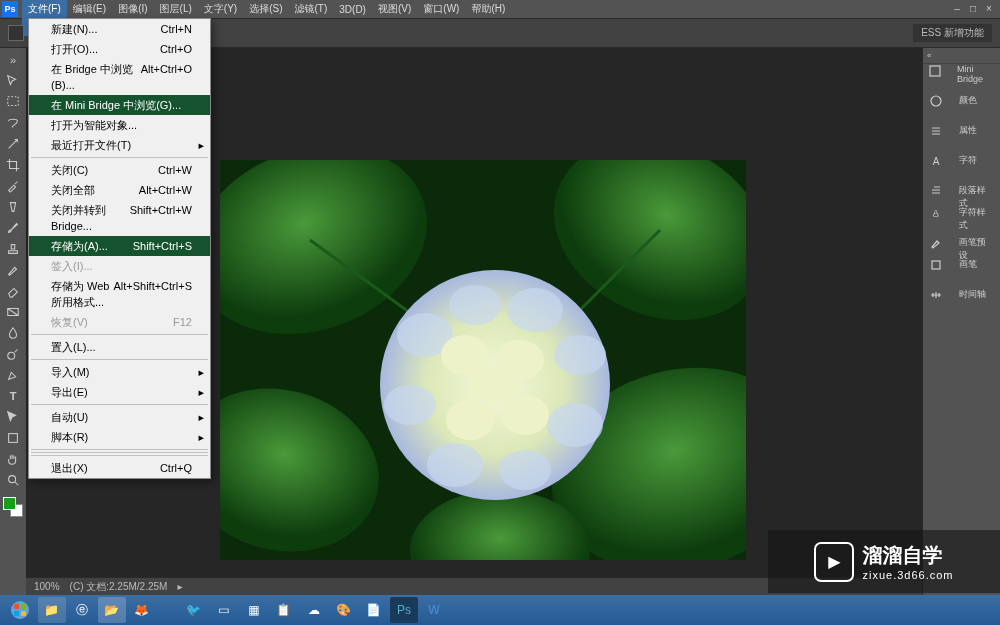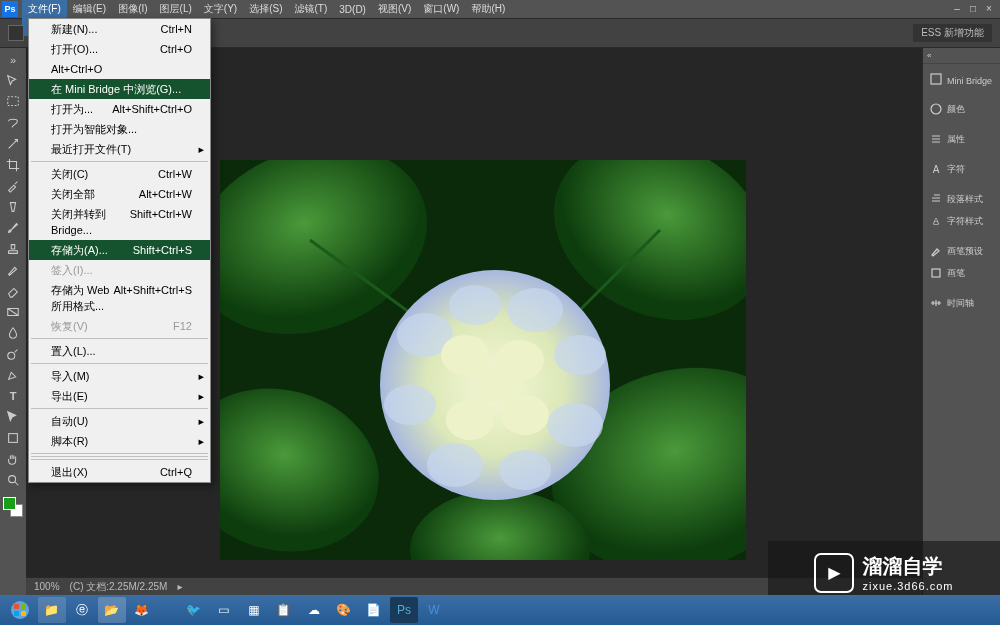--- a/index.html
+++ b/index.html
@@ -26,21 +26,21 @@
 .color-swatch { margin-top: 6px; width: 20px; height: 20px; position: relative; }
 .fg { position: absolute; width: 13px; height: 13px; background: #17a017; border: 1px solid #fff; top: 0; left: 0; }
 .bg { position: absolute; width: 13px; height: 13px; background: #fff; border: 1px solid #888; bottom: 0; right: 0; }
 
 .canvas-area { flex: 1; background: #262626; position: relative; overflow: hidden; }
 .canvas-img { position: absolute; left: 194px; top: 112px; width: 526px; height: 400px; }
 
 .right-panel { width: 78px; background: #535353; display: flex; flex-direction: column; border-left: 1px solid #2a2a2a; }
 .panel-hdr { height: 16px; font-size: 9px; color: #ccc; padding: 1px 4px; display: flex; align-items: center; justify-content: space-between; border-bottom: 1px solid #444; }
 .panel-hdr .chev { font-size: 8px; }
-.panel-item { height: 22px; display: flex; align-items: flex-end; gap: 4px; padding: 0 6px; color: #ccc; font-size: 9px; cursor: pointer; }
+.panel-item { height: 22px; display: flex; align-items: flex-start; gap: 16px; padding: 0 6px; color: #ccc; font-size: 9px; cursor: pointer; }
 .panel-item .picon { width: 14px; height: 14px; display: flex; align-items: center; justify-content: center; }
 .panel-item .picon svg { width: 12px; height: 12px; stroke: #ccc; fill: none; stroke-width: 1.2; }
 .panel-sep { height: 8px; }
 
 .file-menu { position: absolute; top: 18px; left: 28px; width: 183px; background: #f0f0f0; border: 1px solid #8a8a8a; box-shadow: 3px 3px 8px rgba(0,0,0,.4); font-size: 11px; color: #000; z-index: 100; }
 .fm-item { display: flex; justify-content: space-between; padding: 2px 18px 2px 22px; position: relative; cursor: default; line-height: 16px; }
 .fm-item.hl { background: #14532d; color: #fff; }
 .fm-item.dis { color: #999; }
 .fm-sep { height: 1px; background: #c0c0c0; margin: 2px 2px; }
 .fm-item .arrow { position: absolute; right: 6px; }
@@ -49,21 +49,21 @@
 
 .taskbar { position: absolute; bottom: 0; left: 0; width: 100%; height: 30px; background: linear-gradient(#3b6ea5,#245a93); display: flex; align-items: center; padding: 0 4px; gap: 2px; }
 .start-btn { width: 32px; height: 26px; display: flex; align-items: center; justify-content: center; }
 .start-btn svg { width: 20px; height: 20px; }
 .tb-item { width: 28px; height: 26px; display: flex; align-items: center; justify-content: center; color: #fff; font-size: 12px; border-radius: 2px; }
 .tb-item.active { background: rgba(255,255,255,.2); }
 .tray { margin-left: auto; display: flex; align-items: center; gap: 4px; color: #fff; font-size: 9px; padding-right: 6px; }
 .tray-ico { width: 14px; height: 14px; }
 .clock { text-align: center; line-height: 11px; }
 
-.watermark { position: absolute; right: 0; bottom: 21px; width: 232px; height: 63px; background: rgba(20,20,20,.6); display: flex; align-items: center; justify-content: center; gap: 8px; color: #fff; }
+.watermark { position: absolute; right: 0; bottom: 32px; width: 232px; height: 63px; background: rgba(20,20,20,.6); display: flex; align-items: center; justify-content: center; gap: 8px; color: #fff; }
 .wm-logo { width: 40px; height: 40px; border: 2px solid #fff; border-radius: 7px; display: flex; align-items: center; justify-content: center; }
 .wm-logo::before { content: "▶"; font-size: 16px; }
 .wm-text { font-size: 20px; font-weight: bold; }
 .wm-sub { font-size: 11px; letter-spacing: 1px; }
 </style>
 </head>
 <body>
 
 <div class="menubar">
   <div class="ps-logo">Ps</div>
@@ -333,29 +333,26 @@
 <div class="file-menu" id="file-menu">
     <div class="fm-item">
       <span>新建(N)...</span>
       <span>Ctrl+N</span>
     </div>
     <div class="fm-item">
       <span>打开(O)...</span>
       <span>Ctrl+O</span>
     </div>
     <div class="fm-item">
+      <span>在 Bridge 中浏览(B)...</span>
       <span>Alt+Ctrl+O</span>
     </div>
     <div class="fm-item hl">
       <span>在 Mini Bridge 中浏览(G)...</span>
       <span></span>
-    </div>
-    <div class="fm-item">
-      <span>打开为...</span>
-      <span>Alt+Shift+Ctrl+O</span>
     </div>
     <div class="fm-item">
       <span>打开为智能对象...</span>
       <span></span>
     </div>
     <div class="fm-item">
       <span>最近打开文件(T)</span>
       <span></span>
       <span class="arrow">▸</span>
     </div>

